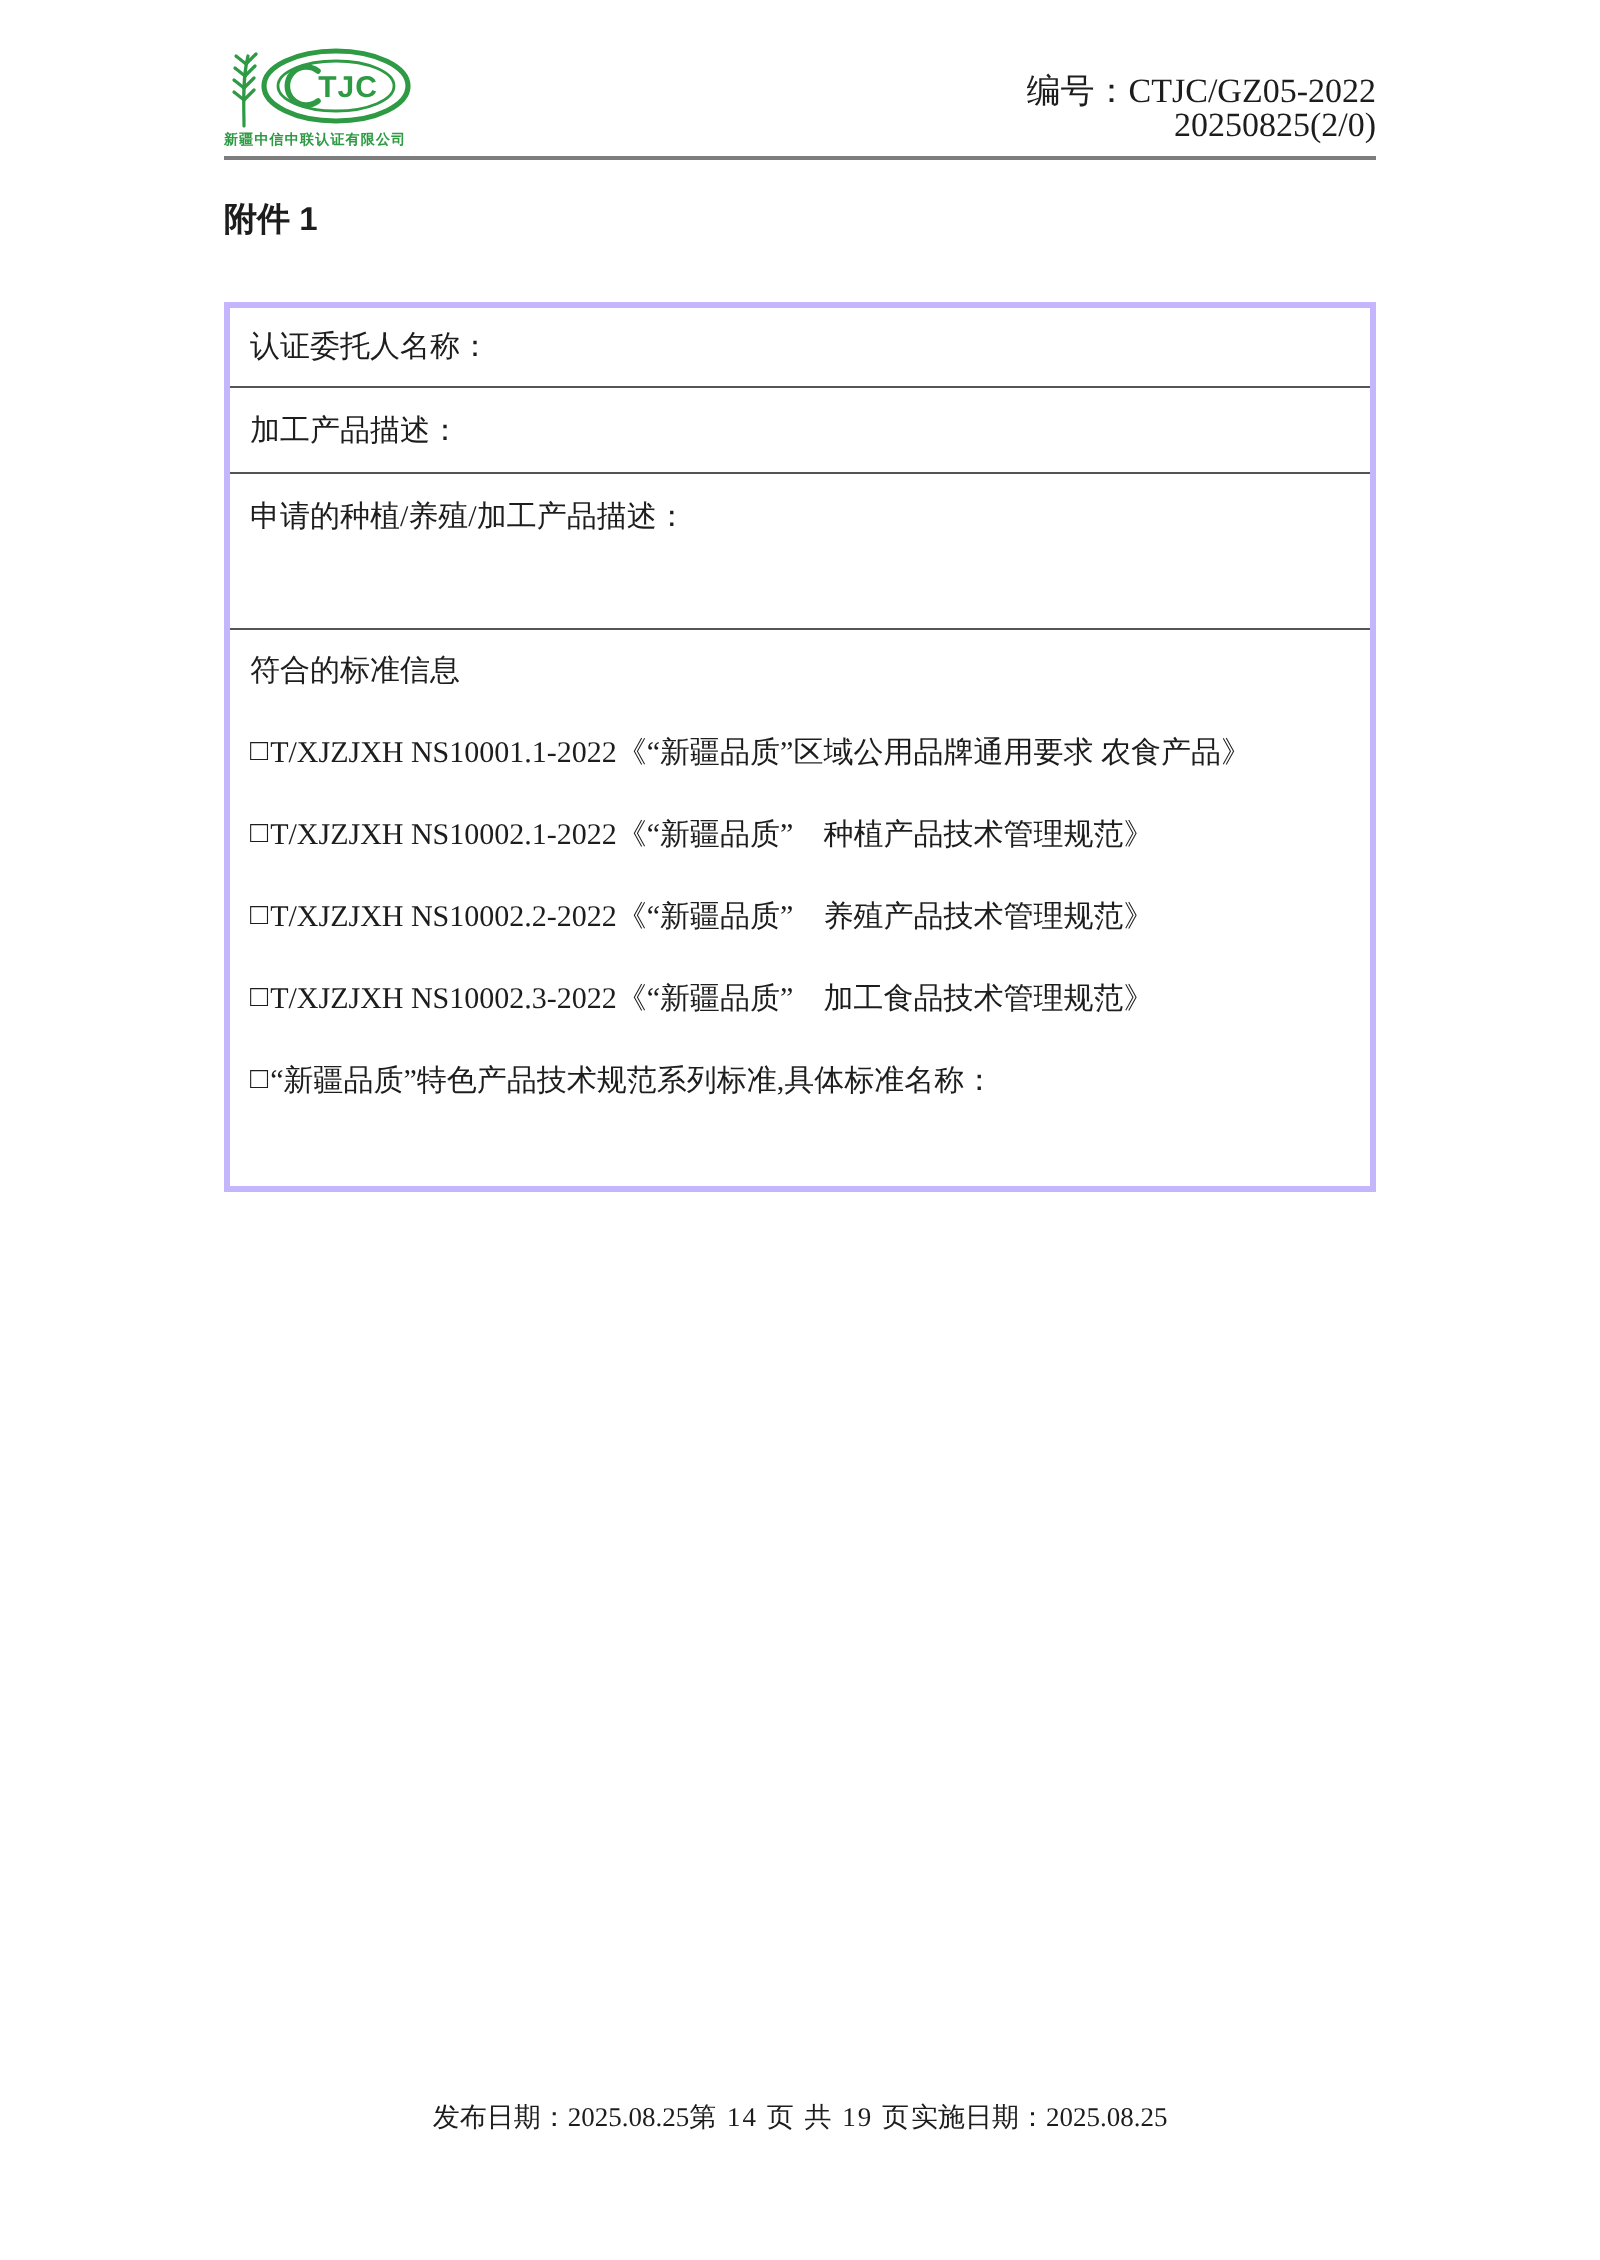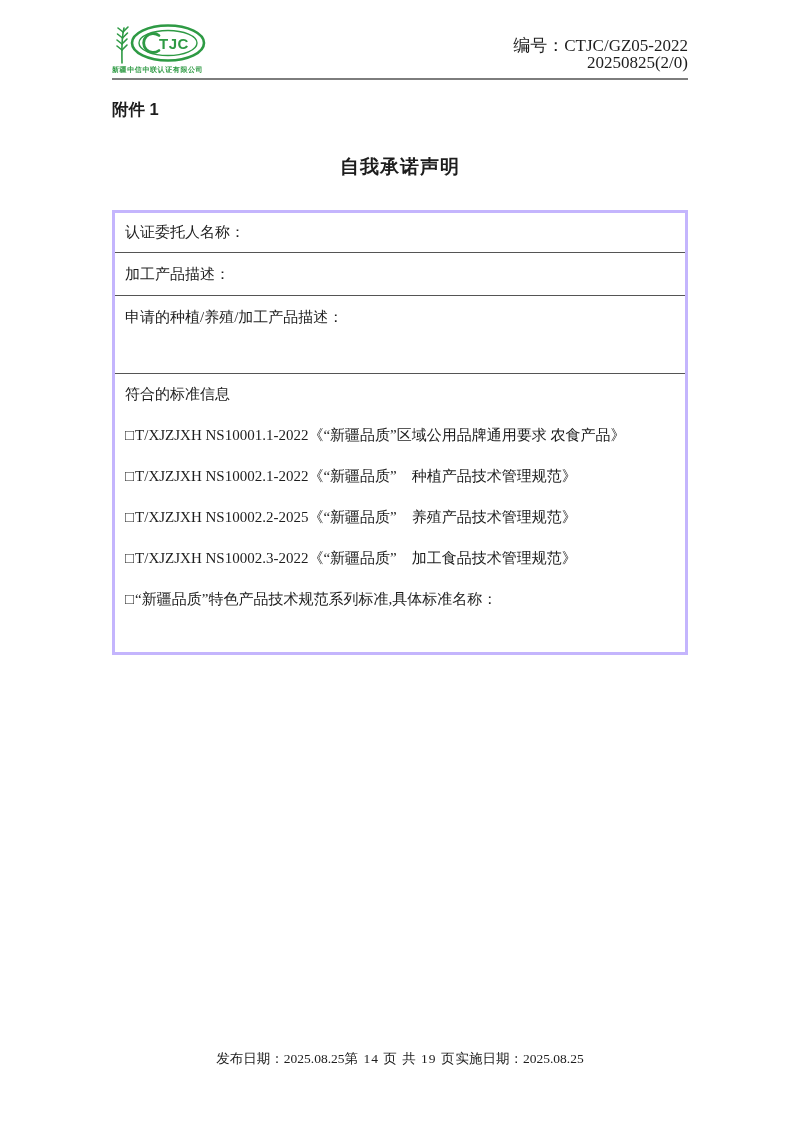--- a/index.html
+++ b/index.html
@@ -143,21 +143,20 @@
       </svg>
       <div class="company-name">新疆中信中联认证有限公司</div>
     </div>
     <div class="doc-numbers">
       <div>编号：CTJC/GZ05-2022</div>
       <div>20250825(2/0)</div>
     </div>
   </div>
 
   <div class="attachment-label">附件 1</div>
-  <div class="doc-title">自我承诺声明</div>
 
   <div class="form-table">
 
     <div class="form-row row-client-name">
       <span class="cell-label">认证委托人名称：</span>
     </div>
 
     <div class="form-row row-client-address">
       <span class="cell-label">加工产品描述：</span>
     </div>
@@ -173,21 +172,21 @@
       <div class="std-line">
         <span class="std-checkbox">□</span>
         <span>T/XJZJXH NS10001.1-2022《“新疆品质”区域公用品牌通用要求 农食产品》</span>
       </div>
       <div class="std-line">
         <span class="std-checkbox">□</span>
         <span>T/XJZJXH NS10002.1-2022《“新疆品质”　种植产品技术管理规范》</span>
       </div>
       <div class="std-line">
         <span class="std-checkbox">□</span>
-        <span>T/XJZJXH NS10002.2-2025《“新疆品质”　养殖产品技术管理规范》</span>
+        <span>T/XJZJXH NS10002.2-2022《“新疆品质”　养殖产品技术管理规范》</span>
       </div>
       <div class="std-line">
         <span class="std-checkbox">□</span>
         <span>T/XJZJXH NS10002.3-2022《“新疆品质”　加工食品技术管理规范》</span>
       </div>
       <div class="std-line">
         <span class="std-checkbox">□</span>
         <span> “新疆品质”特色产品技术规范系列标准,具体标准名称：</span>
       </div>
     </div>

